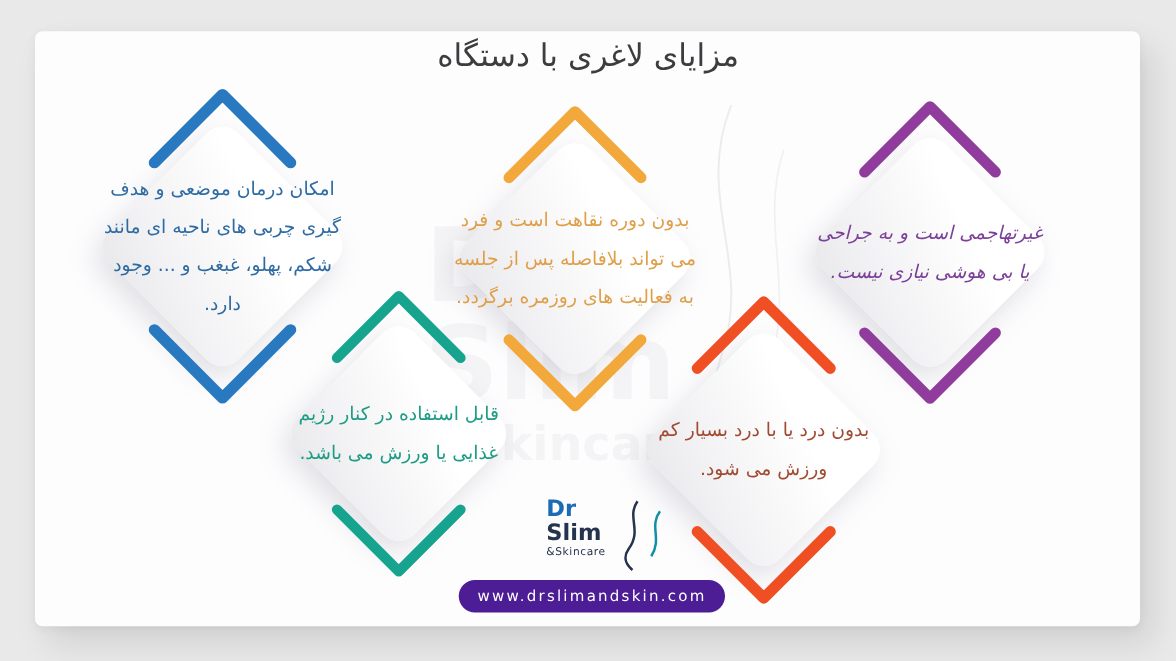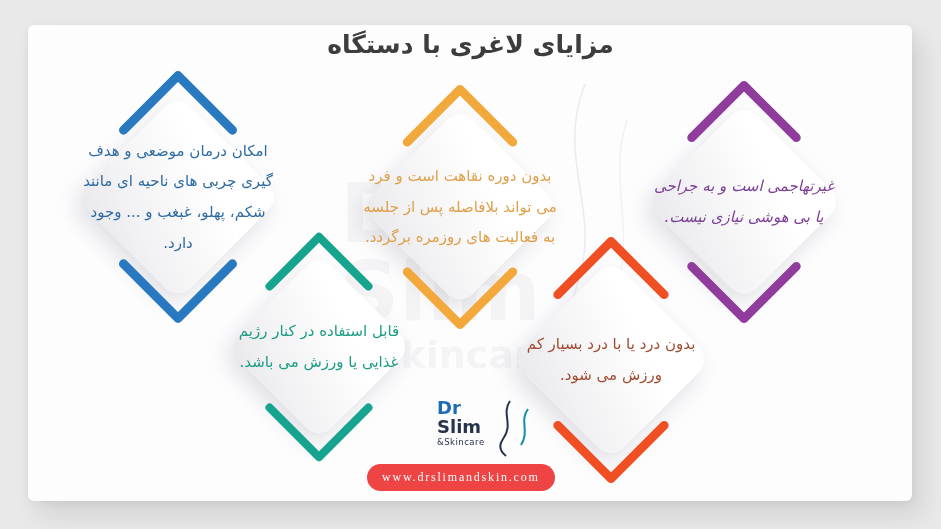--- a/index.html
+++ b/index.html
@@ -19,21 +19,21 @@
     background: #fdfdfe;
     border-radius: 6px;
     box-shadow: 10px 14px 26px rgba(0,0,0,0.10), 0 2px 8px rgba(0,0,0,0.05);
   }
   .title {
     position: absolute;
     left: 0; right: 0; top: 30px;
     text-align: center;
     direction: rtl;
     font-size: 25px;
-    font-weight: bold;
+    font-weight: normal;
     color: #3d3d40;
     z-index: 3;
   }
   
   .watermark {
     position: absolute;
     left: 340px; top: 175px;
     z-index: 1;
     color: rgba(70,70,95,0.05);
     font-weight: bold;
@@ -184,15 +184,15 @@
       <div class="logo-dr">Dr</div>
       <div class="logo-slim">Slim</div>
       <div class="logo-skincare">&amp;Skincare</div>
     </div>
     <svg width="48" height="58" viewBox="0 0 48 58">
       <path d="M22 2 C 13 15, 26 25, 15 40 C 10 47, 13 53, 18 57" fill="none" stroke="#26334d" stroke-width="2"></path>
       <path d="M40 10 C 31 22, 42 32, 33 46" fill="none" stroke="#128fa6" stroke-width="2"></path>
     </svg>
   </div>
 
-  <div class="website-pill" style="background: #ef4444; font-family: Liberation Serif, serif;">www.drslimandskin.com</div>
+  <div class="website-pill" style="background: #4c1d95;">www.drslimandskin.com</div>
 
 </div>
 
 </body></html>

